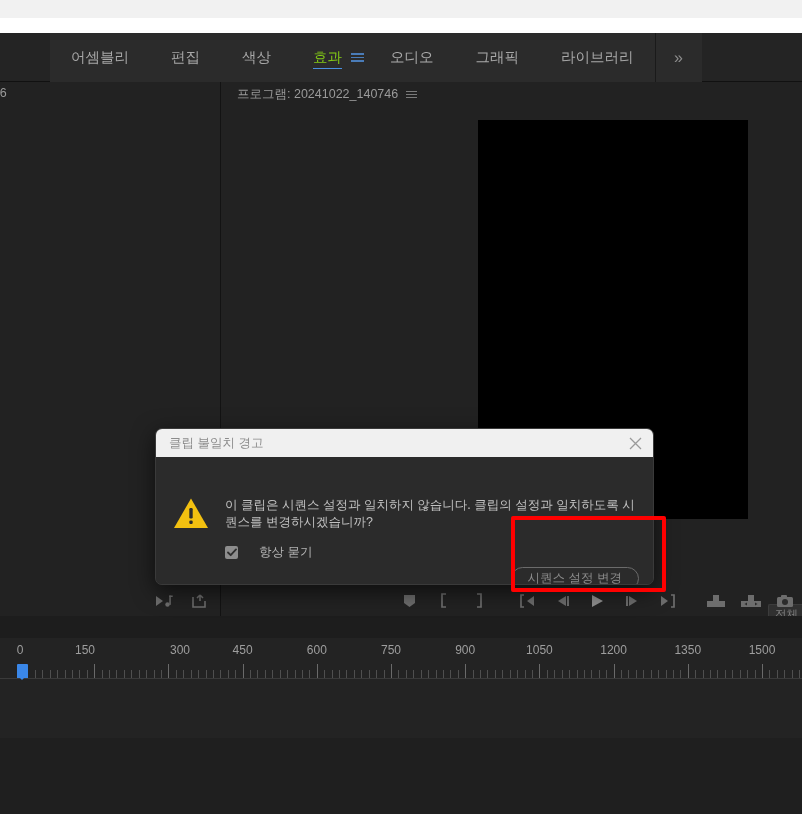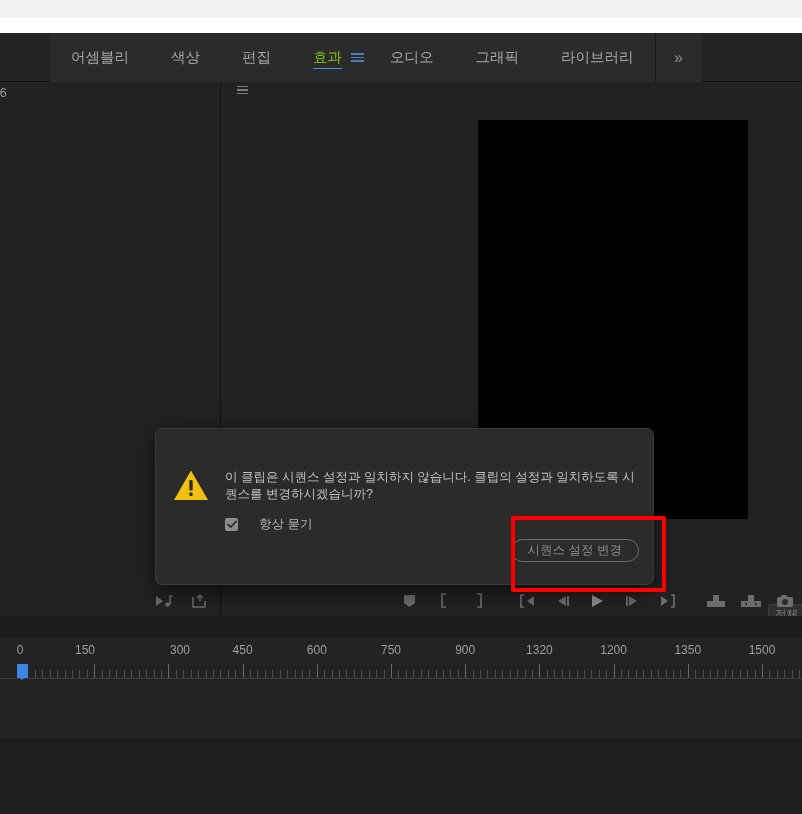--- a/index.html
+++ b/index.html
@@ -243,24 +243,24 @@
 
   <div class="strip-gray"></div>
   <div class="strip-white"></div>
 
   <div class="menubar">
     <div class="menubar-inner" id="ws-tabs">
         <div class="ws-tab">
           <span>어셈블리</span>
         </div>
         <div class="ws-tab">
+          <span>편집</span>
+        </div>
+        <div class="ws-tab">
           <span>색상</span>
-        </div>
-        <div class="ws-tab">
-          <span>편집</span>
         </div>
         <div class="ws-tab active">
           <span>효과</span>
         </div>
         <div class="ws-hamburger">
           <i></i>
           <i></i>
           <i></i>
         </div>
         <div class="ws-tab">
@@ -301,20 +301,21 @@
           </svg>
         </div>
       </div>
     </div>
 
     <div class="panel-vdivider"></div>
 
     <div class="panel-program">
       <div class="prog-tab-wrap">
         <div class="panel-tab">
+          <span>프로그램: 20241022_140746</span>
           <span class="ham">
               <i></i>
               <i></i>
               <i></i>
             </span>
         </div>
       </div>
 
       <div class="video-frame"></div>
     </div>
@@ -403,21 +404,21 @@
   <div class="timeline">
     <div class="tl-topgap"></div>
     <div class="tl-ruler" id="tl-ruler">
         <div class="tl-label" style="left: 20px;">0</div>
         <div class="tl-label" style="left: 85px;">150</div>
         <div class="tl-label" style="left: 180px;">300</div>
         <div class="tl-label" style="left: 242.6px;">450</div>
         <div class="tl-label" style="left: 316.8px;">600</div>
         <div class="tl-label" style="left: 391px;">750</div>
         <div class="tl-label" style="left: 465.2px;">900</div>
-        <div class="tl-label" style="left: 539.4px;">1320</div>
+        <div class="tl-label" style="left: 539.4px;">1050</div>
         <div class="tl-label" style="left: 613.6px;">1200</div>
         <div class="tl-label" style="left: 687.8px;">1350</div>
         <div class="tl-label" style="left: 762px;">1500</div>
         <div class="tl-tick major" style="left: 20px;"></div>
         <div class="tl-tick minor" style="left: 27.42px;"></div>
         <div class="tl-tick minor" style="left: 34.84px;"></div>
         <div class="tl-tick minor" style="left: 42.26px;"></div>
         <div class="tl-tick minor" style="left: 49.68px;"></div>
         <div class="tl-tick minor" style="left: 57.1px;"></div>
         <div class="tl-tick minor" style="left: 64.52px;"></div>
@@ -529,20 +530,28 @@
         <div class="tl-track v" style="top: 0px; height: 52px;"></div>
         <div class="tl-track-line" style="top: 52px;"></div>
         <div class="tl-track a" style="top: 52px; height: 38px;"></div>
         <div class="tl-track-line" style="top: 90px;"></div>
         <div class="tl-track a" style="top: 90px; height: 38px;"></div>
       </div>
   </div>
 
   <div class="dialog-shadow"></div>
   <div class="dialog">
+    <div class="dlg-titlebar">
+      <span class="dlg-title">클립 불일치 경고</span>
+      <span class="dlg-close">
+        <svg width="13" height="13" viewBox="0 0 13 13">
+          <path d="M1,1 L12,12 M12,1 L1,12" stroke="#9a9a9a" stroke-width="1.3" fill="none"></path>
+        </svg>
+      </span>
+    </div>
     <div class="dlg-body">
 
       <div class="warn-icon">
         <svg width="36" height="33" viewBox="0 0 36 33">
           <path d="M18,1.5 L35,31 L1,31 Z" fill="#f2c010"></path>
           <rect x="16.3" y="11" width="3.4" height="10.5" rx="1.2" fill="#2b2b2b"></rect>
           <rect x="16.3" y="23.5" width="3.4" height="3.4" rx="1.2" fill="#2b2b2b"></rect>
         </svg>
       </div>
 

